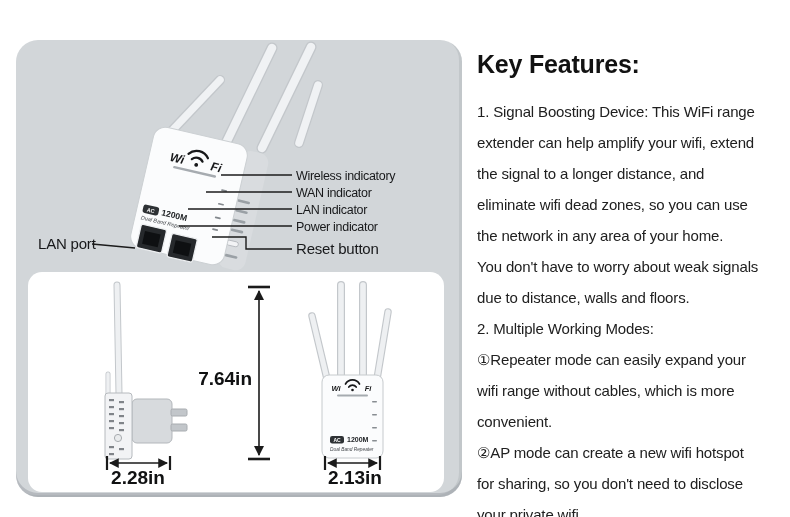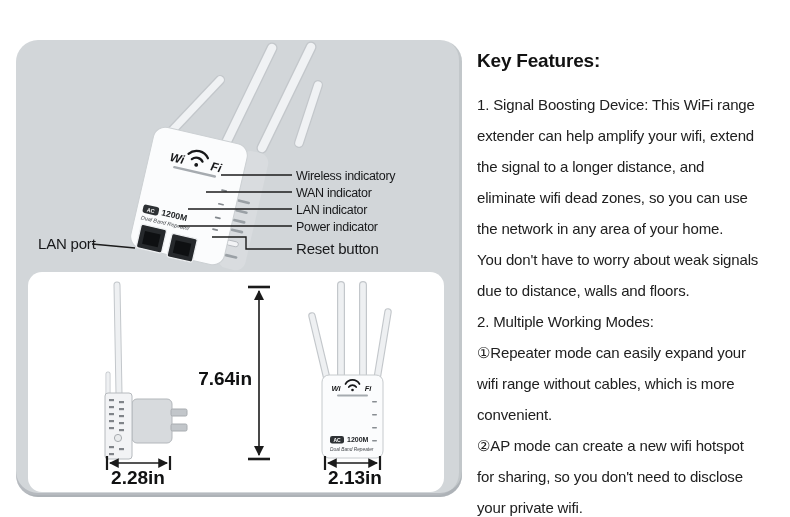--- a/index.html
+++ b/index.html
@@ -10,21 +10,21 @@
         box-shadow:inset 0 -4px 0 rgba(148,154,160,.45), inset -3px -2px 0 rgba(148,154,160,.25);}
   .inner-panel{position:absolute;left:12px;top:232px;width:416px;height:220px;
         background:#ffffff;border-radius:14px;}
   .top-svg{position:absolute;left:0;top:0;}
   .bottom-svg{position:absolute;left:0;top:0;}
   svg{font-family:"Liberation Sans",sans-serif;}
   .callout-label{fill:#17181a;font-size:12.5px;letter-spacing:-0.3px;}
   .callout-label-lg{fill:#17181a;font-size:15px;letter-spacing:-0.2px;}
   .dim-label{fill:#101112;font-size:19px;font-weight:700;}
   .features{position:absolute;left:472px;top:0;width:316px;}
-  .features-heading{margin:50px 0 17px 5px;font-size:19px;font-weight:700;color:#121212;
+  .features-heading{margin:50px 0 17px 5px;font-size:25px;font-weight:700;color:#121212;
         letter-spacing:-0.2px;}
   .features-body{margin:0 0 0 5px;font-size:15px;line-height:31px;color:#202020;
         white-space:pre-line;letter-spacing:-0.15px;}
 </style>
 </head>
 <body>
 
 <div class="page">
 
   <div class="gray-panel">

